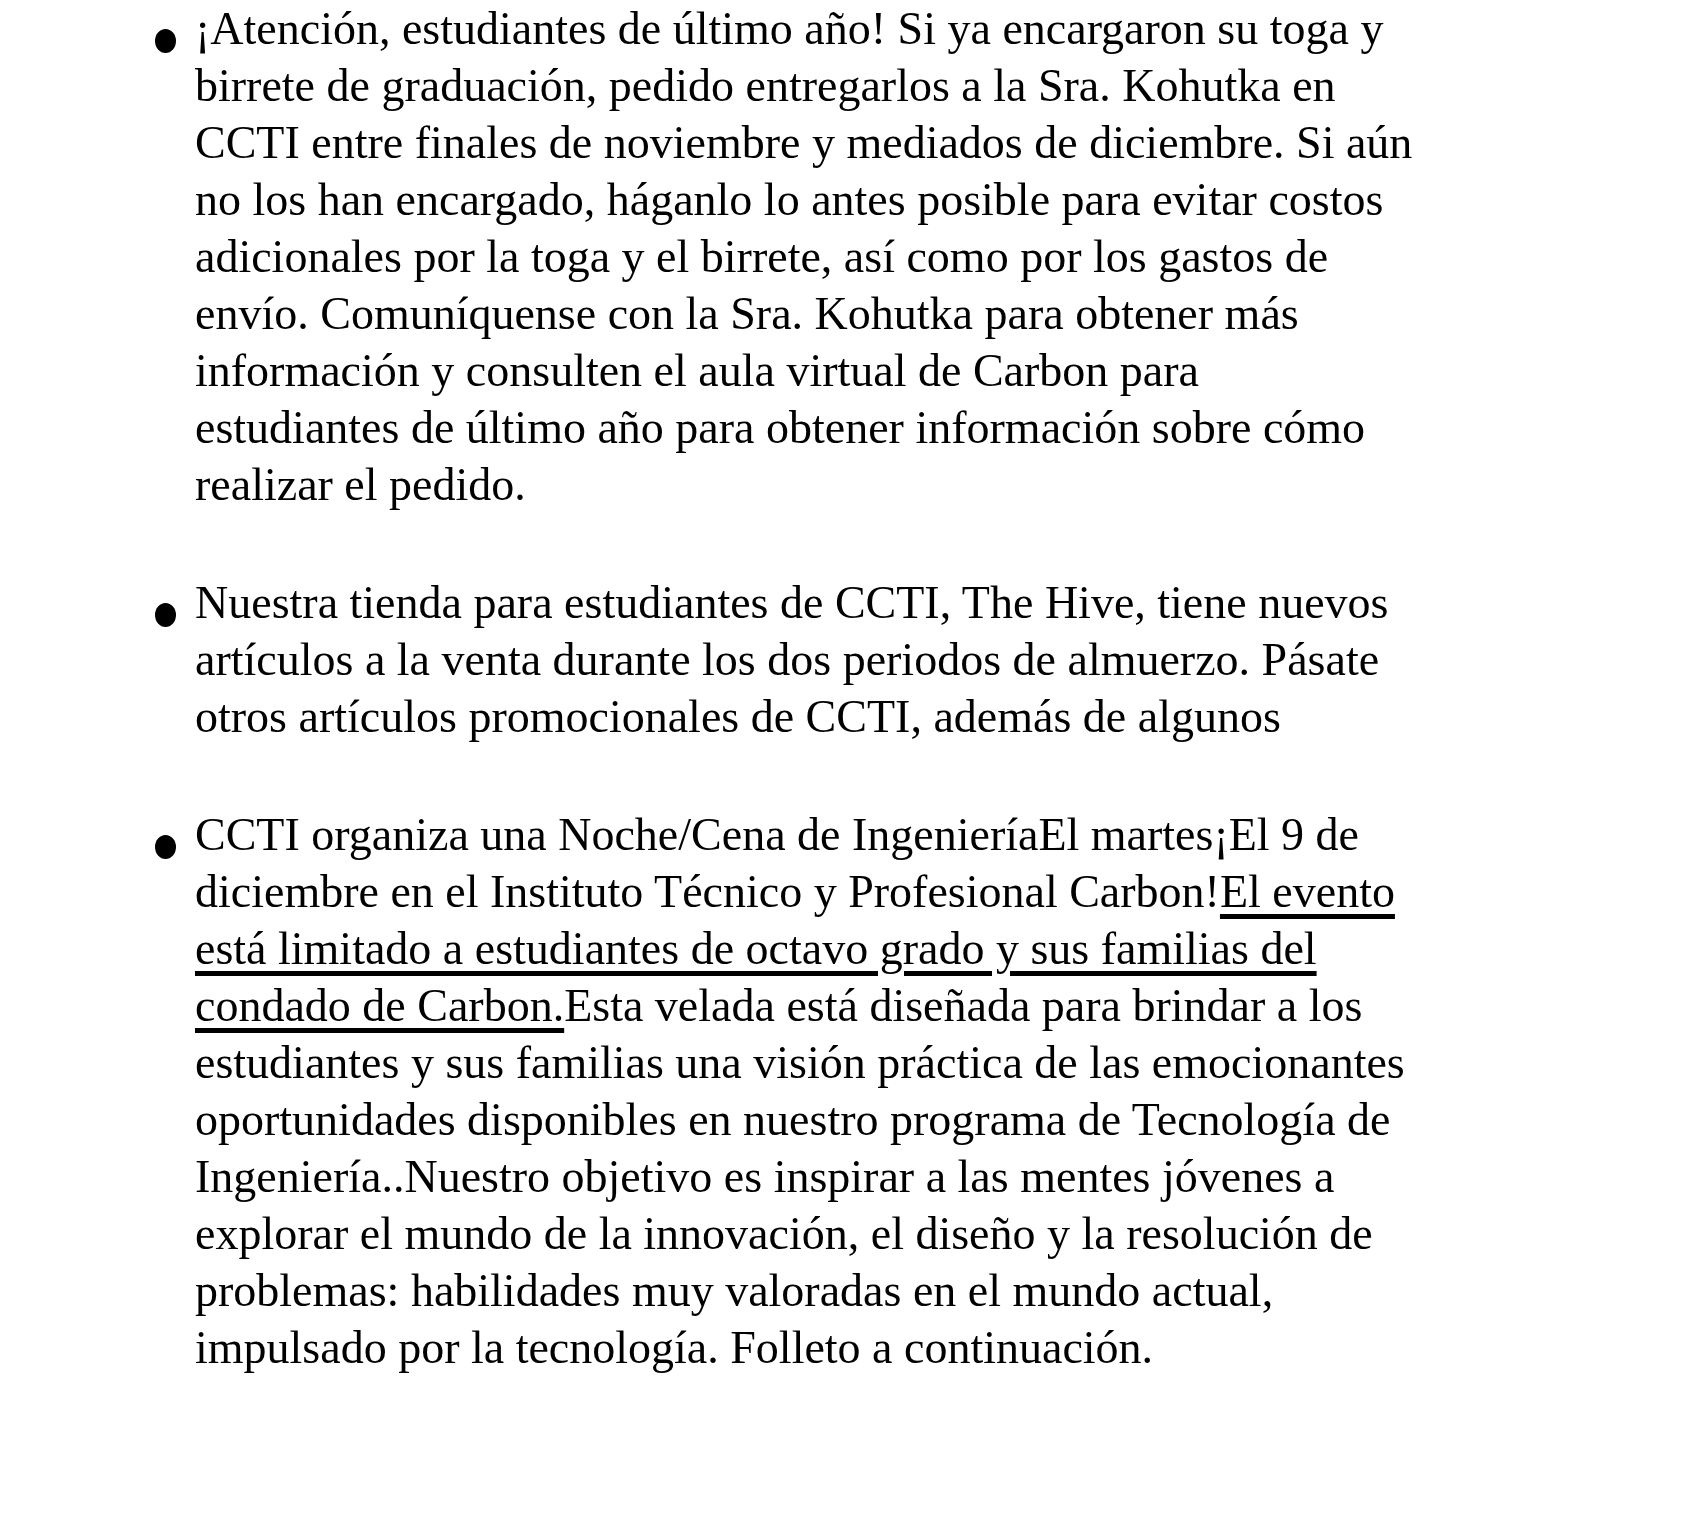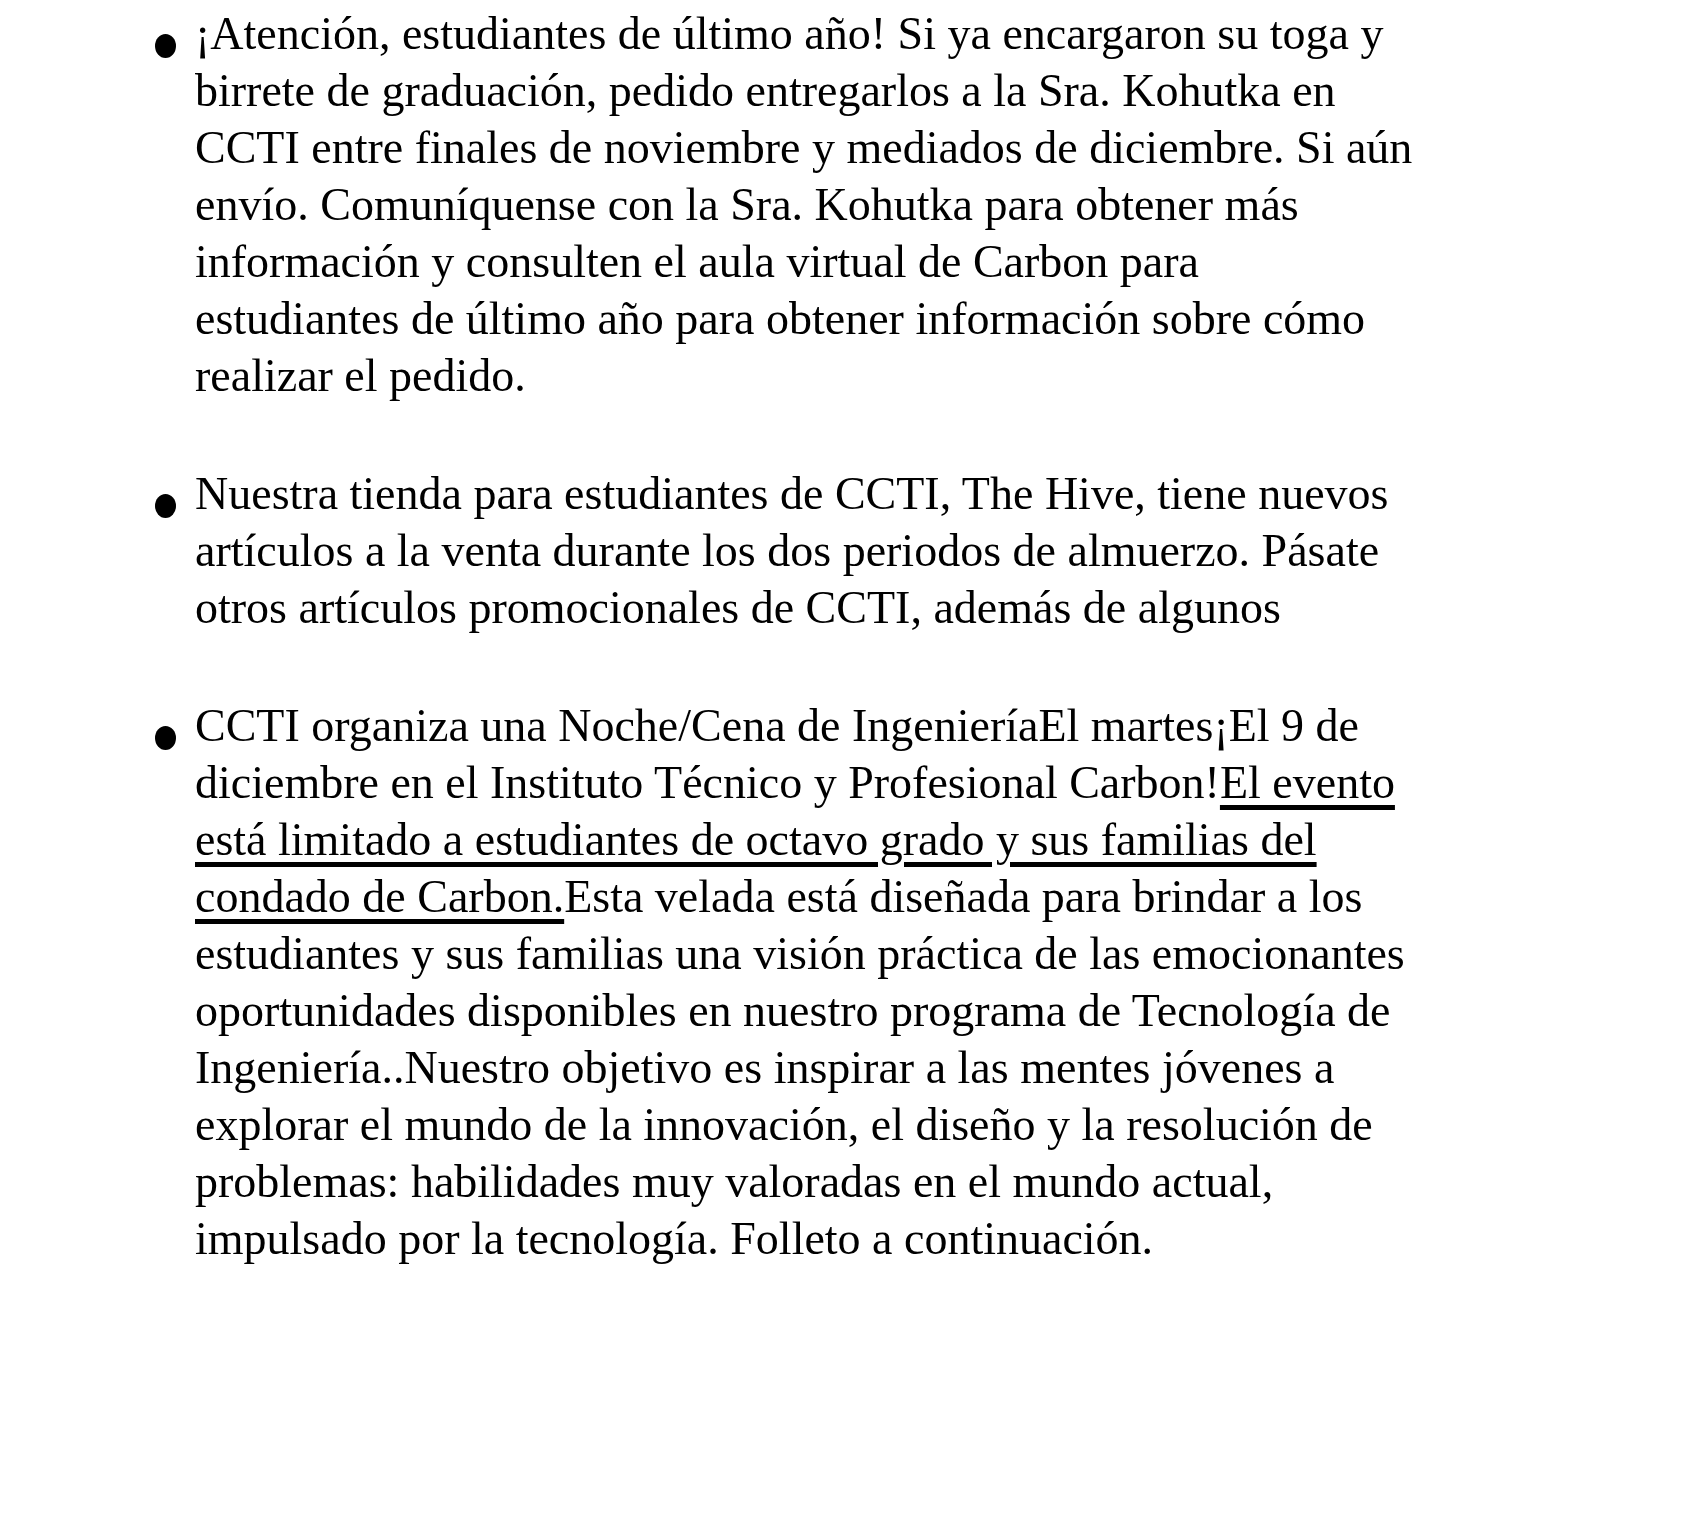--- a/index.html
+++ b/index.html
@@ -11,21 +11,20 @@
     height: 1536px;
     background: #ffffff;
     color: #000000;
     font-family: "Liberation Serif", "DejaVu Serif", serif;
     overflow: hidden;
   }
   .doc {
     box-sizing: border-box;
     width: 1700px;
     height: 1536px;
-    padding-top: 5px;
   }
   ul.bullet-list {
     list-style: none;
     margin: 0;
     padding: 0;
   }
   li.bullet-item {
     position: relative;
     padding-left: 195px;
     margin: 0 0 61px 0;
@@ -61,20 +60,22 @@
 </head>
 <body style="background: rgb(255, 255, 255); color: rgb(0, 0, 0);">
 
 <div class="doc">
   <ul class="bullet-list">
       <li class="bullet-item">
         <span class="dot" style="background: rgb(0, 0, 0);"></span>
         <div class="line"><span class="seg">¡Atención, estudiantes de último año! Si ya encargaron su toga y</span></div>
         <div class="line"><span class="seg">birrete de graduación, pedido entregarlos a la Sra. Kohutka en</span></div>
         <div class="line"><span class="seg">CCTI entre finales de noviembre y mediados de diciembre. Si aún</span></div>
+        <div class="line"><span class="seg">no los han encargado, háganlo lo antes posible para evitar costos</span></div>
+        <div class="line"><span class="seg">adicionales por la toga y el birrete, así como por los gastos de</span></div>
         <div class="line"><span class="seg">envío. Comuníquense con la Sra. Kohutka para obtener más</span></div>
         <div class="line"><span class="seg">información y consulten el aula virtual de Carbon para</span></div>
         <div class="line"><span class="seg">estudiantes de último año para obtener información sobre cómo</span></div>
         <div class="line"><span class="seg">realizar el pedido.</span></div>
       </li>
       <li class="bullet-item">
         <span class="dot" style="background: rgb(0, 0, 0);"></span>
         <div class="line"><span class="seg">Nuestra tienda para estudiantes de CCTI, The Hive, tiene nuevos</span></div>
         <div class="line"><span class="seg">artículos a la venta durante los dos periodos de almuerzo. Pásate</span></div>
         <div class="line"><span class="seg">otros artículos promocionales de CCTI, además de algunos</span></div>

